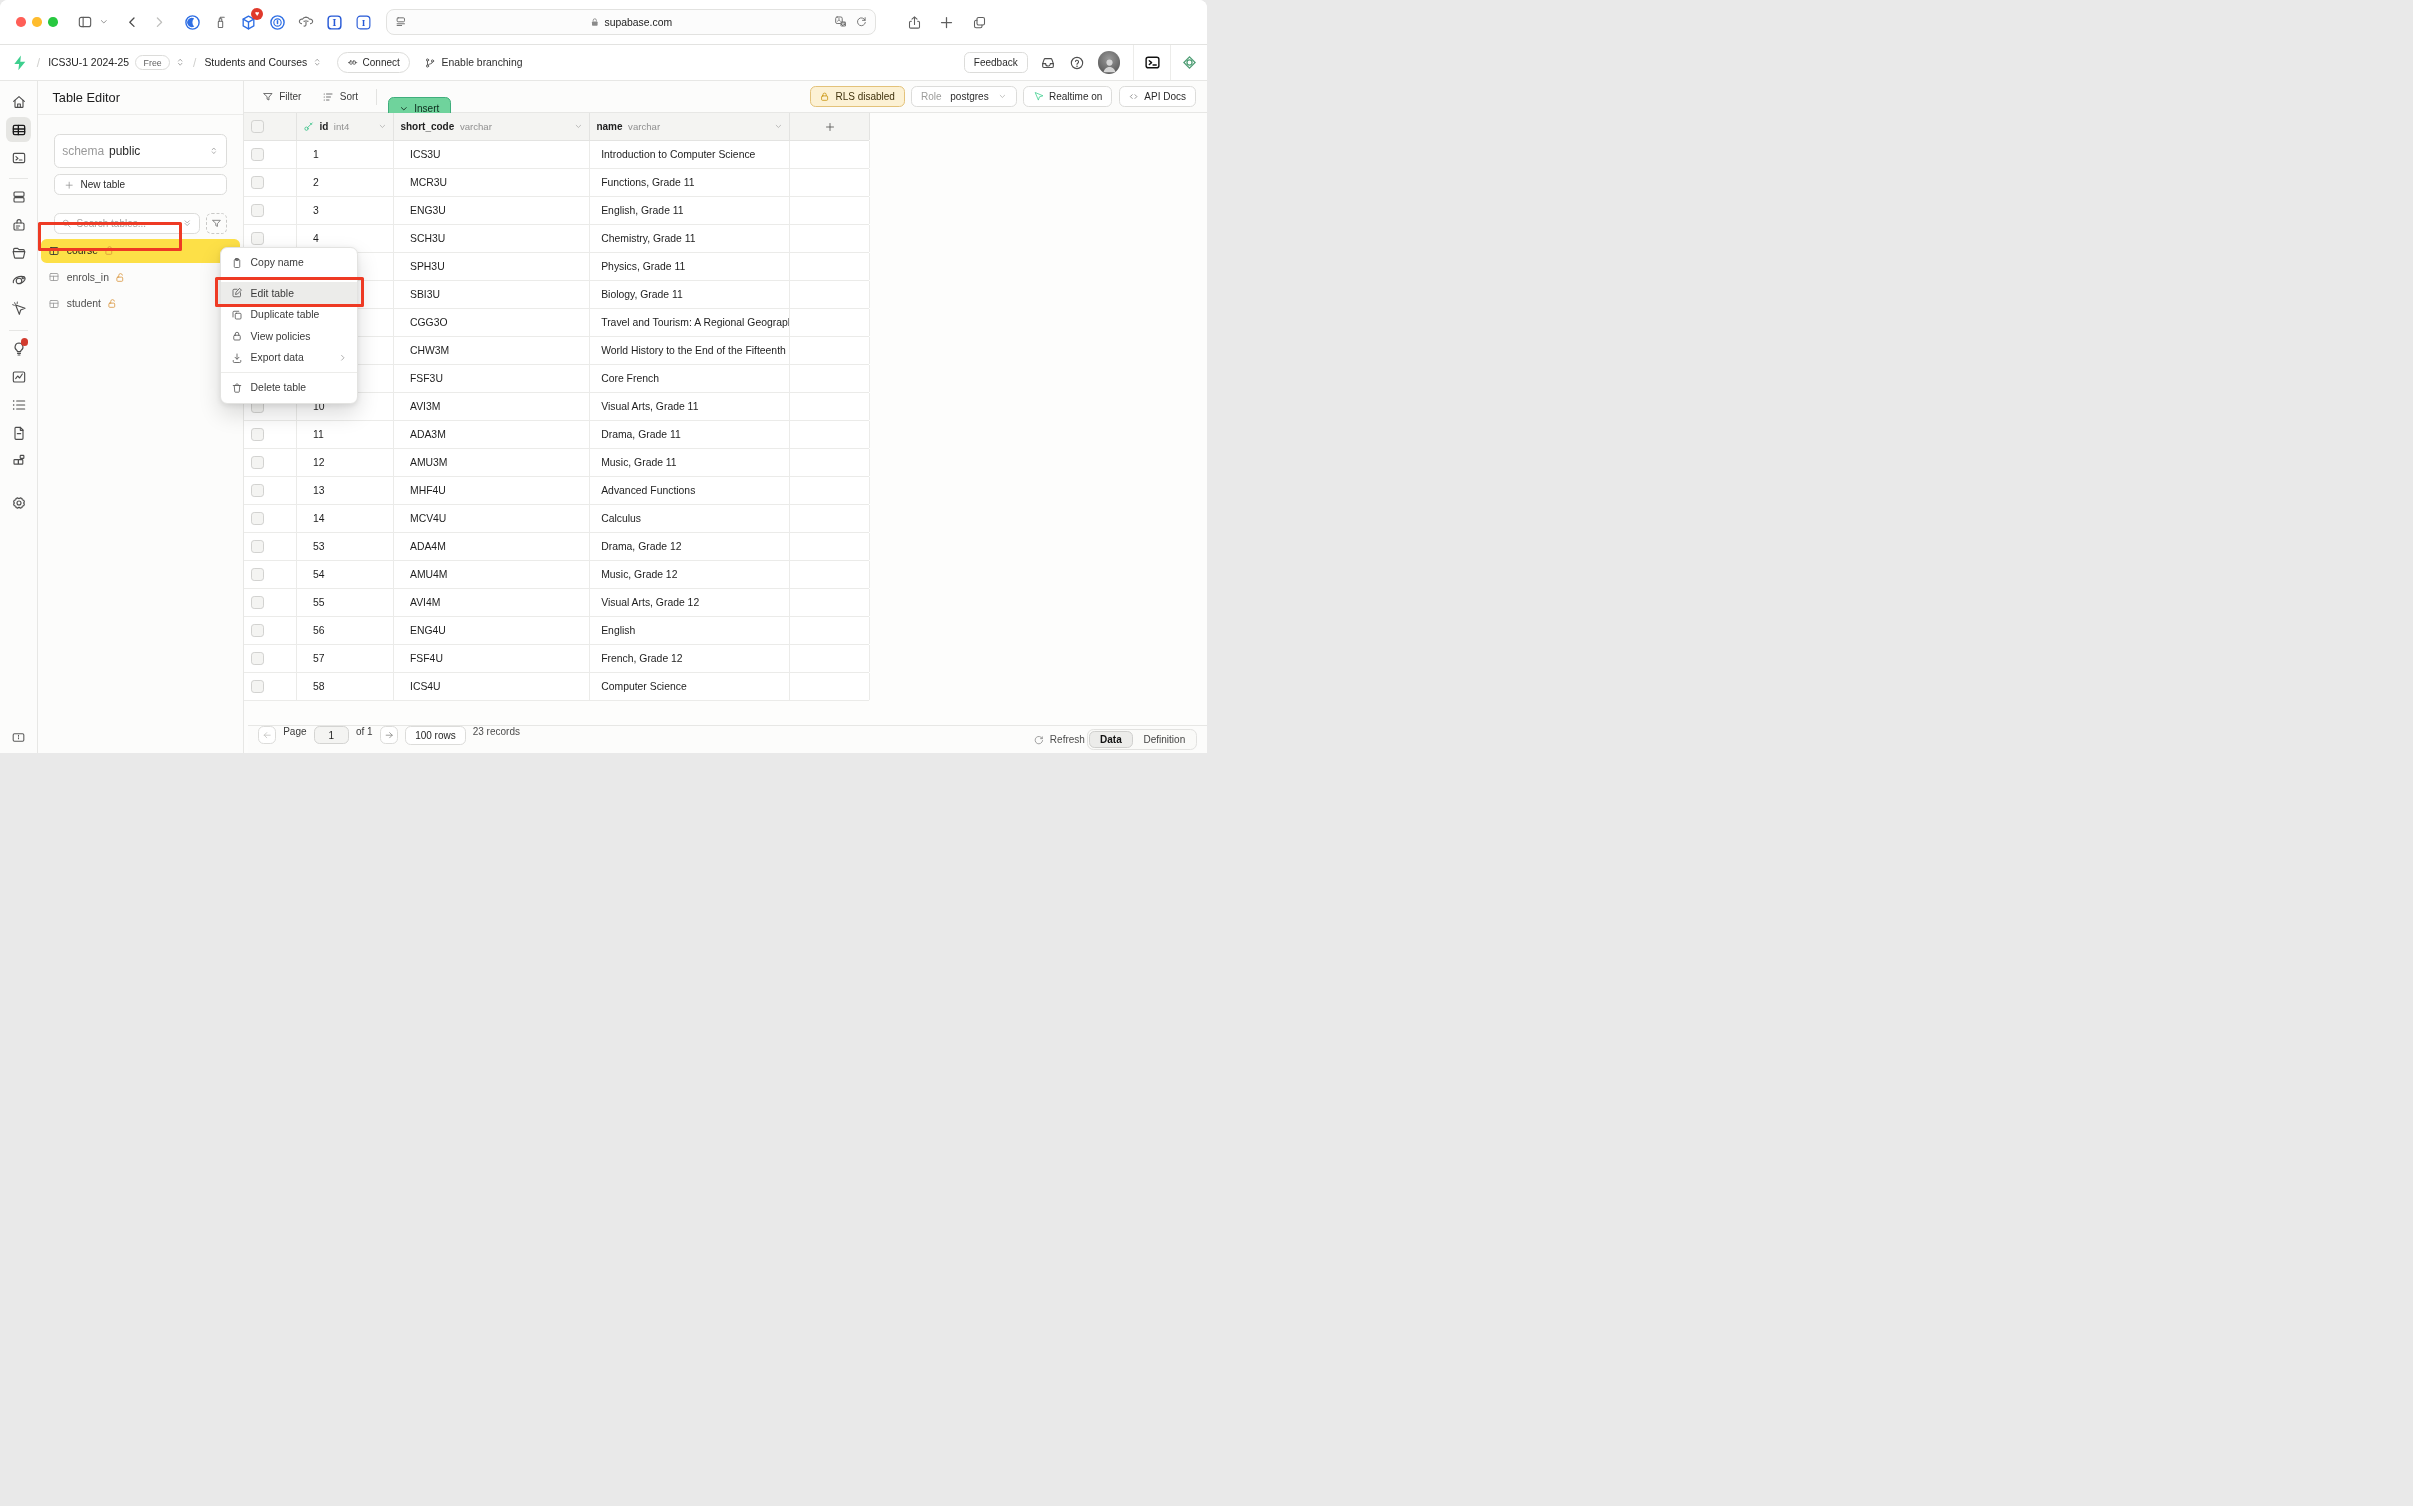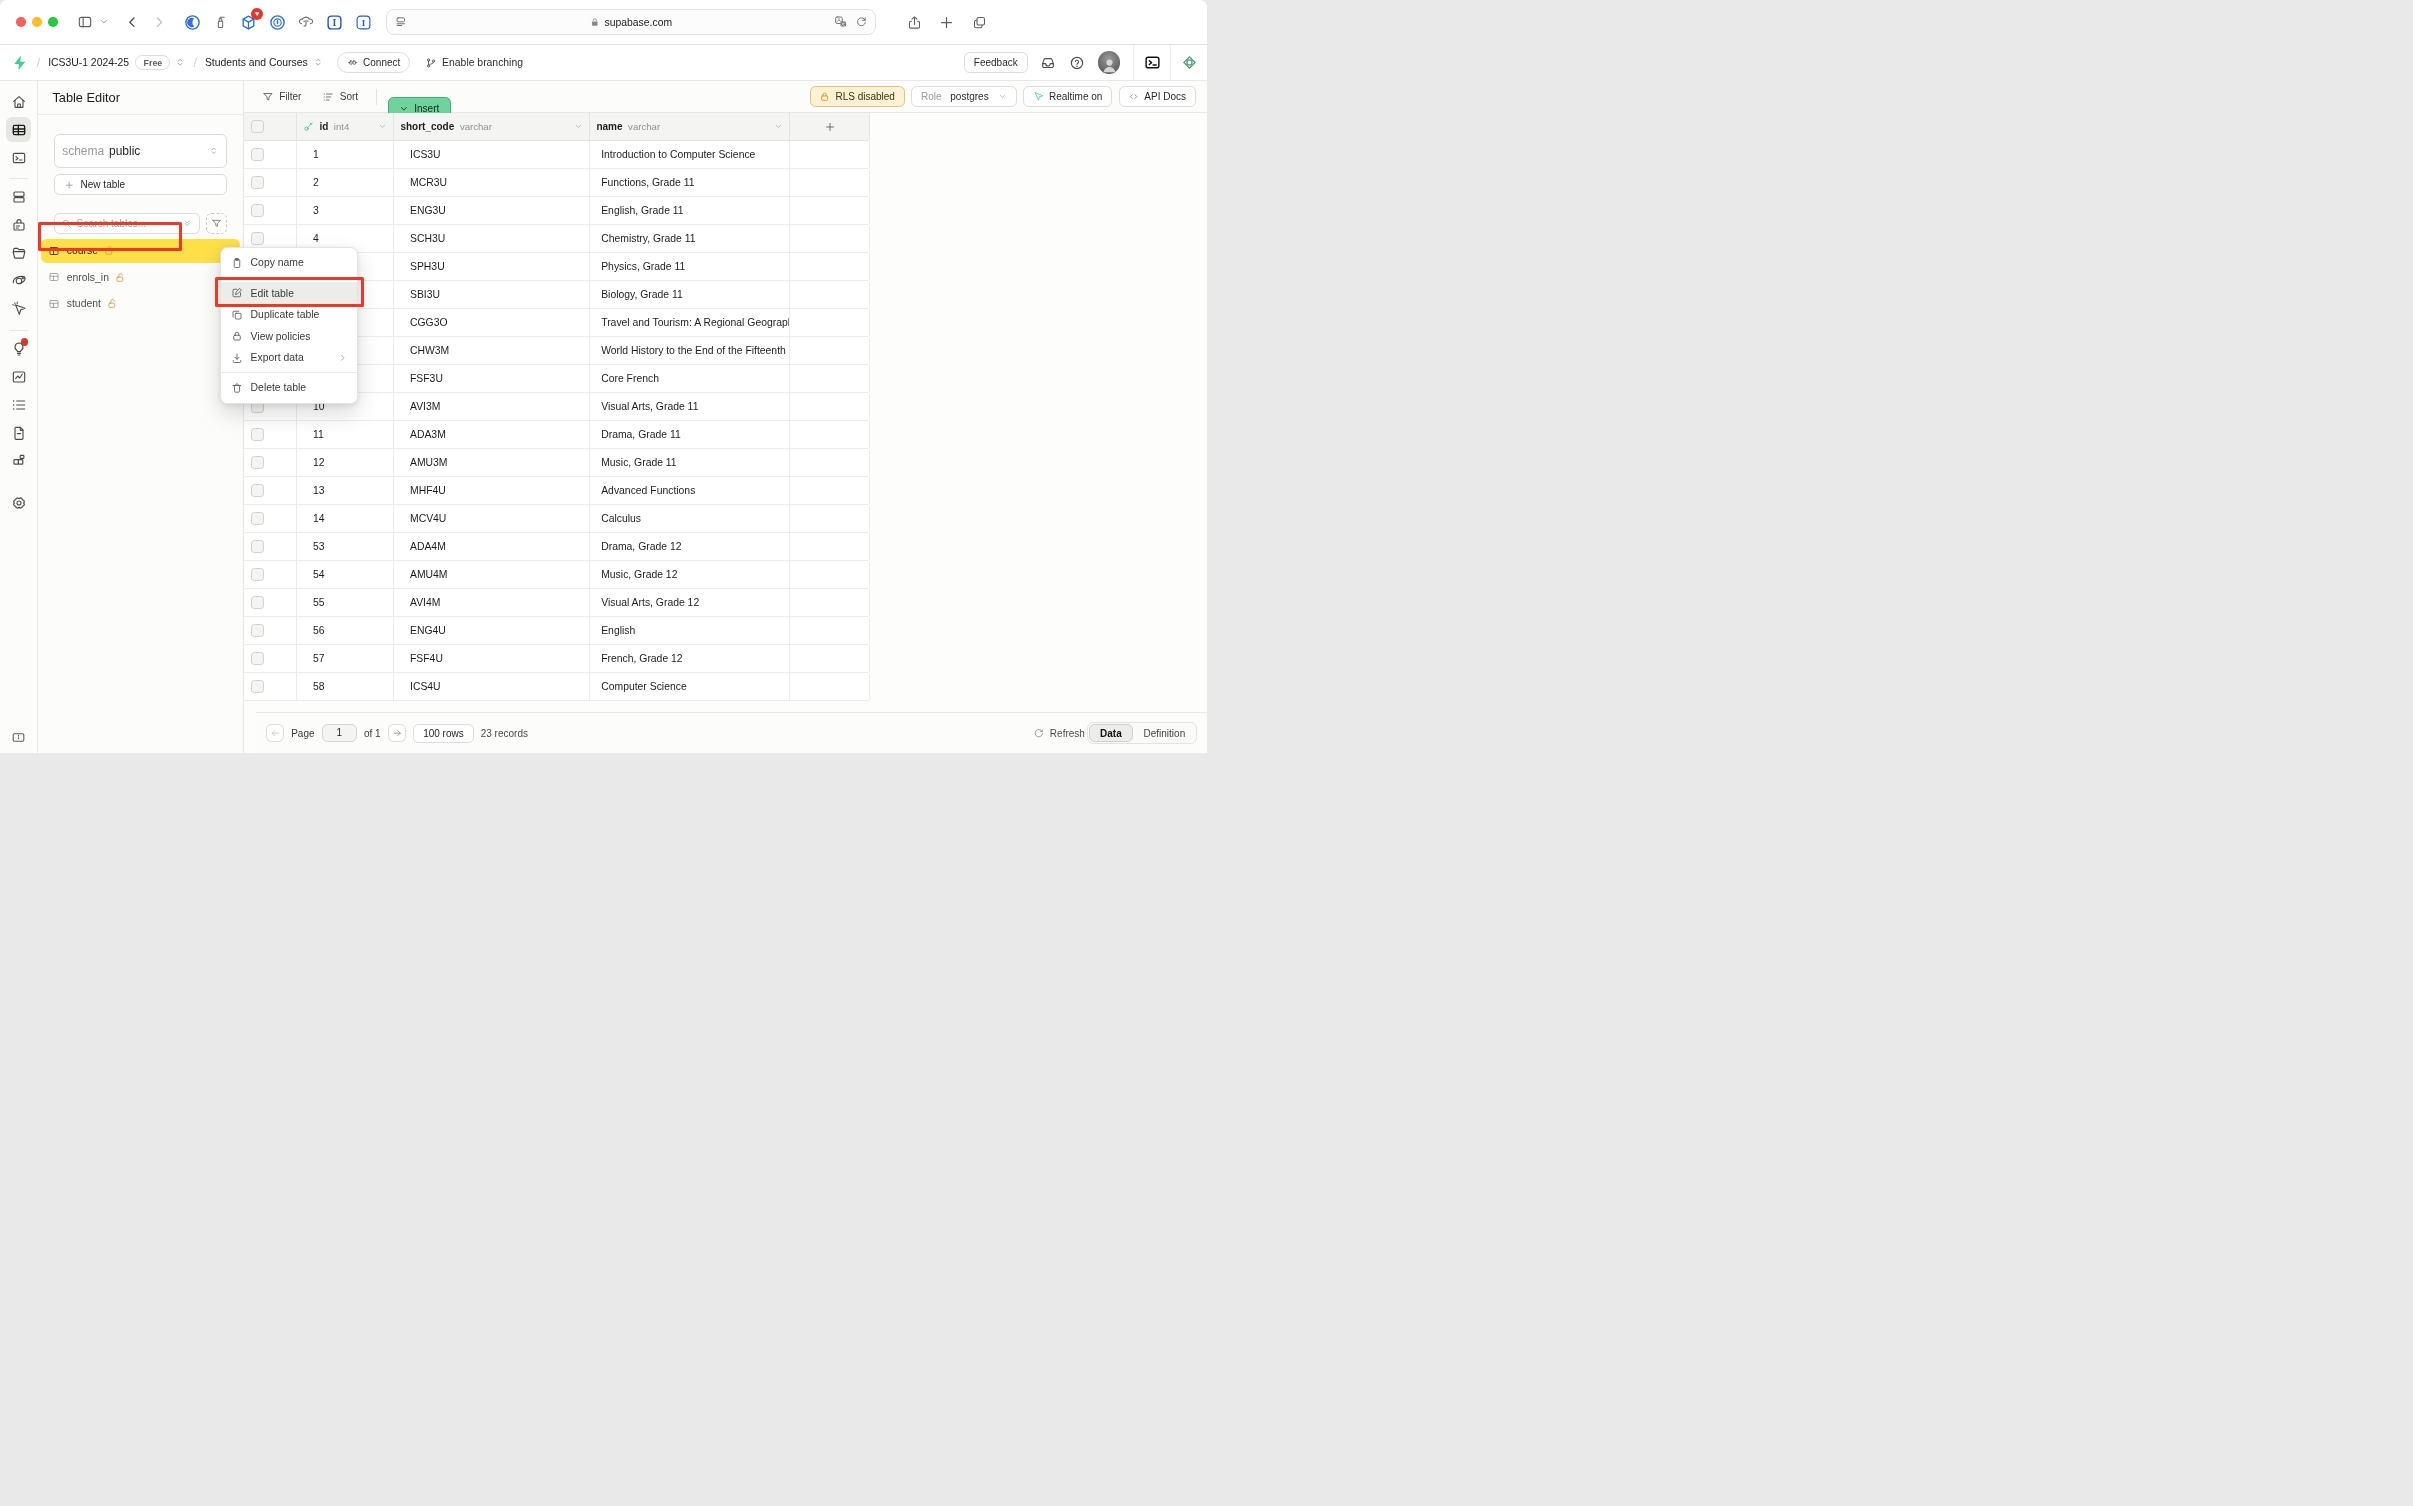--- a/index.html
+++ b/index.html
@@ -22,21 +22,21 @@
   .urlbar .left-ic { position:absolute; left:7.2px; color:#6d6d6d; }
   .urlbar .right-ics { position:absolute; right:7.2px; display:flex; gap:8px; color:#6d6d6d; }
   .url-lock { color:#8a8a8a; margin-right:4.8px; }
   .url-text { display:flex; align-items:center; }
   .chrome-right { display:flex; align-items:center; gap:17.6px; margin-left:16px; color:#5f5f5f; }
 
   
   .appbar { height:36px; display:flex; align-items:center; padding:0 0 0 11.2px; background:#fff; border-bottom:0.8px solid #e7e7e5; }
   .crumb-sep { color:#d0d0ce; font-size:12px; margin:0 8px; }
   .crumb { font-size:10.4px; color:#1f1f1f; }
-  .pill-badge { font-size:8.8px; color:#5f5f5f; border:0.8px solid #dcdcda; border-radius:797px; padding:1.6px 7.2px; margin-left:6.4px;font-weight:bold; }
+  .pill-badge { font-size:8.8px; color:#5f5f5f; border:0.8px solid #dcdcda; border-radius:797px; padding:1.6px 7.2px; margin-left:6.4px; }
   .updown { color:#8f8f8f; margin-left:4.8px; }
   .btn { display:inline-flex; align-items:center; gap:4.8px; height:21px; padding:0 8.8px; border:0.8px solid #dcdcda; border-radius:5.6px; background:#fff; font-size:10px; color:#2b2b2b; }
   .plain-item { display:inline-flex; align-items:center; gap:5.6px; font-size:10.4px; color:#2f2f2f; }
   .appbar-right { margin-left:auto; display:flex; align-items:center; height:100%; }
   .appbar-right .grp { display:flex; align-items:center; gap:12.8px; padding:0 12.8px; height:100%; }
   .hdr-sec { height:100%; display:flex; align-items:center; justify-content:center; width:37px; border-left:0.8px solid #ececea; }
   .avatar { width:22.3px; height:22.3px; border-radius:50%; background:radial-gradient(circle at 50% 35%, #9a9a9a, #4b4b4b); overflow:hidden; display:flex; align-items:flex-end; justify-content:center; }
   .icon-btn { color:#4f4f4f; display:flex; align-items:center; justify-content:center; }
 
   
@@ -94,21 +94,21 @@
   .cb { width:12.8px; height:12.8px; border-radius:3.2px; border:0.8px solid #d2d2d0; background:#f4f4f2; margin-left:7.2px; flex:none; }
 
   .rows { width:625px; }
   .g-row { display:grid; grid-template-columns:53px 97px 196px 200px 80px; height:28px; background:#fff; border-bottom:0.8px solid #ebebe9; }
   .g-cell { display:flex; align-items:center; border-right:0.8px solid #ebebe9; font-size:10.4px; color:#1e1e1e; overflow:hidden; white-space:nowrap; }
   .g-cell.c-check { padding:0; }
   .g-cell.c-id { padding-left:16px; }
   .g-cell.c-code { padding-left:16px; }
   .g-cell.c-name { padding-left:11.2px; }
 
-  .gridfoot { position:absolute; left:12px; right:0; bottom:0; height:41px; background:#fcfcfb; border-top:0.8px solid #e7e7e5; display:flex; align-items:center; padding:0 9.6px; font-size:10px; color:#3a3a3a; gap:7.2px; }
+  .gridfoot { position:absolute; left:4px; right:0; bottom:0; height:28px; background:#fcfcfb; border-top:0.8px solid #e7e7e5; display:flex; padding:0 9.6px; font-size:10px; color:#3a3a3a; gap:7.2px; }
   .nav-btn { width:18.4px; height:18.4px; border:0.8px solid #dcdcda; border-radius:5.6px; display:flex; align-items:center; justify-content:center; background:#fff; }
   .nav-btn.dis { color:#bcbcba; }
   .nav-btn.en { color:#7c7c7a; }
   .page-input { width:35px; height:18.4px; border:0.8px solid #d4d4d2; border-radius:5.6px; background:#f4f4f2; text-align:center; font-size:10px; color:#1f1f1f; font-family:inherit; }
   .rows-btn { height:19px; border:0.8px solid #dcdcda; border-radius:5.6px; background:#fff; padding:0 8.8px; font-size:10px; color:#1f1f1f; display:flex; align-items:center; }
   .records { color:#4c4c4c; }
   .foot-right { margin-left:auto; display:flex; align-items:center; gap:2px; }
   .refresh { display:flex; align-items:center; gap:5.6px; color:#4c4c4c; }
   .seg { display:flex; align-items:center; background:#fafaf8; border:0.8px solid #e2e2e0; border-radius:6.4px; padding:0.8px; }
   .seg .seg-it { height:17.6px; padding:0 10.4px; display:flex; align-items:center; font-size:10px; border-radius:5.6px; color:#444; }

